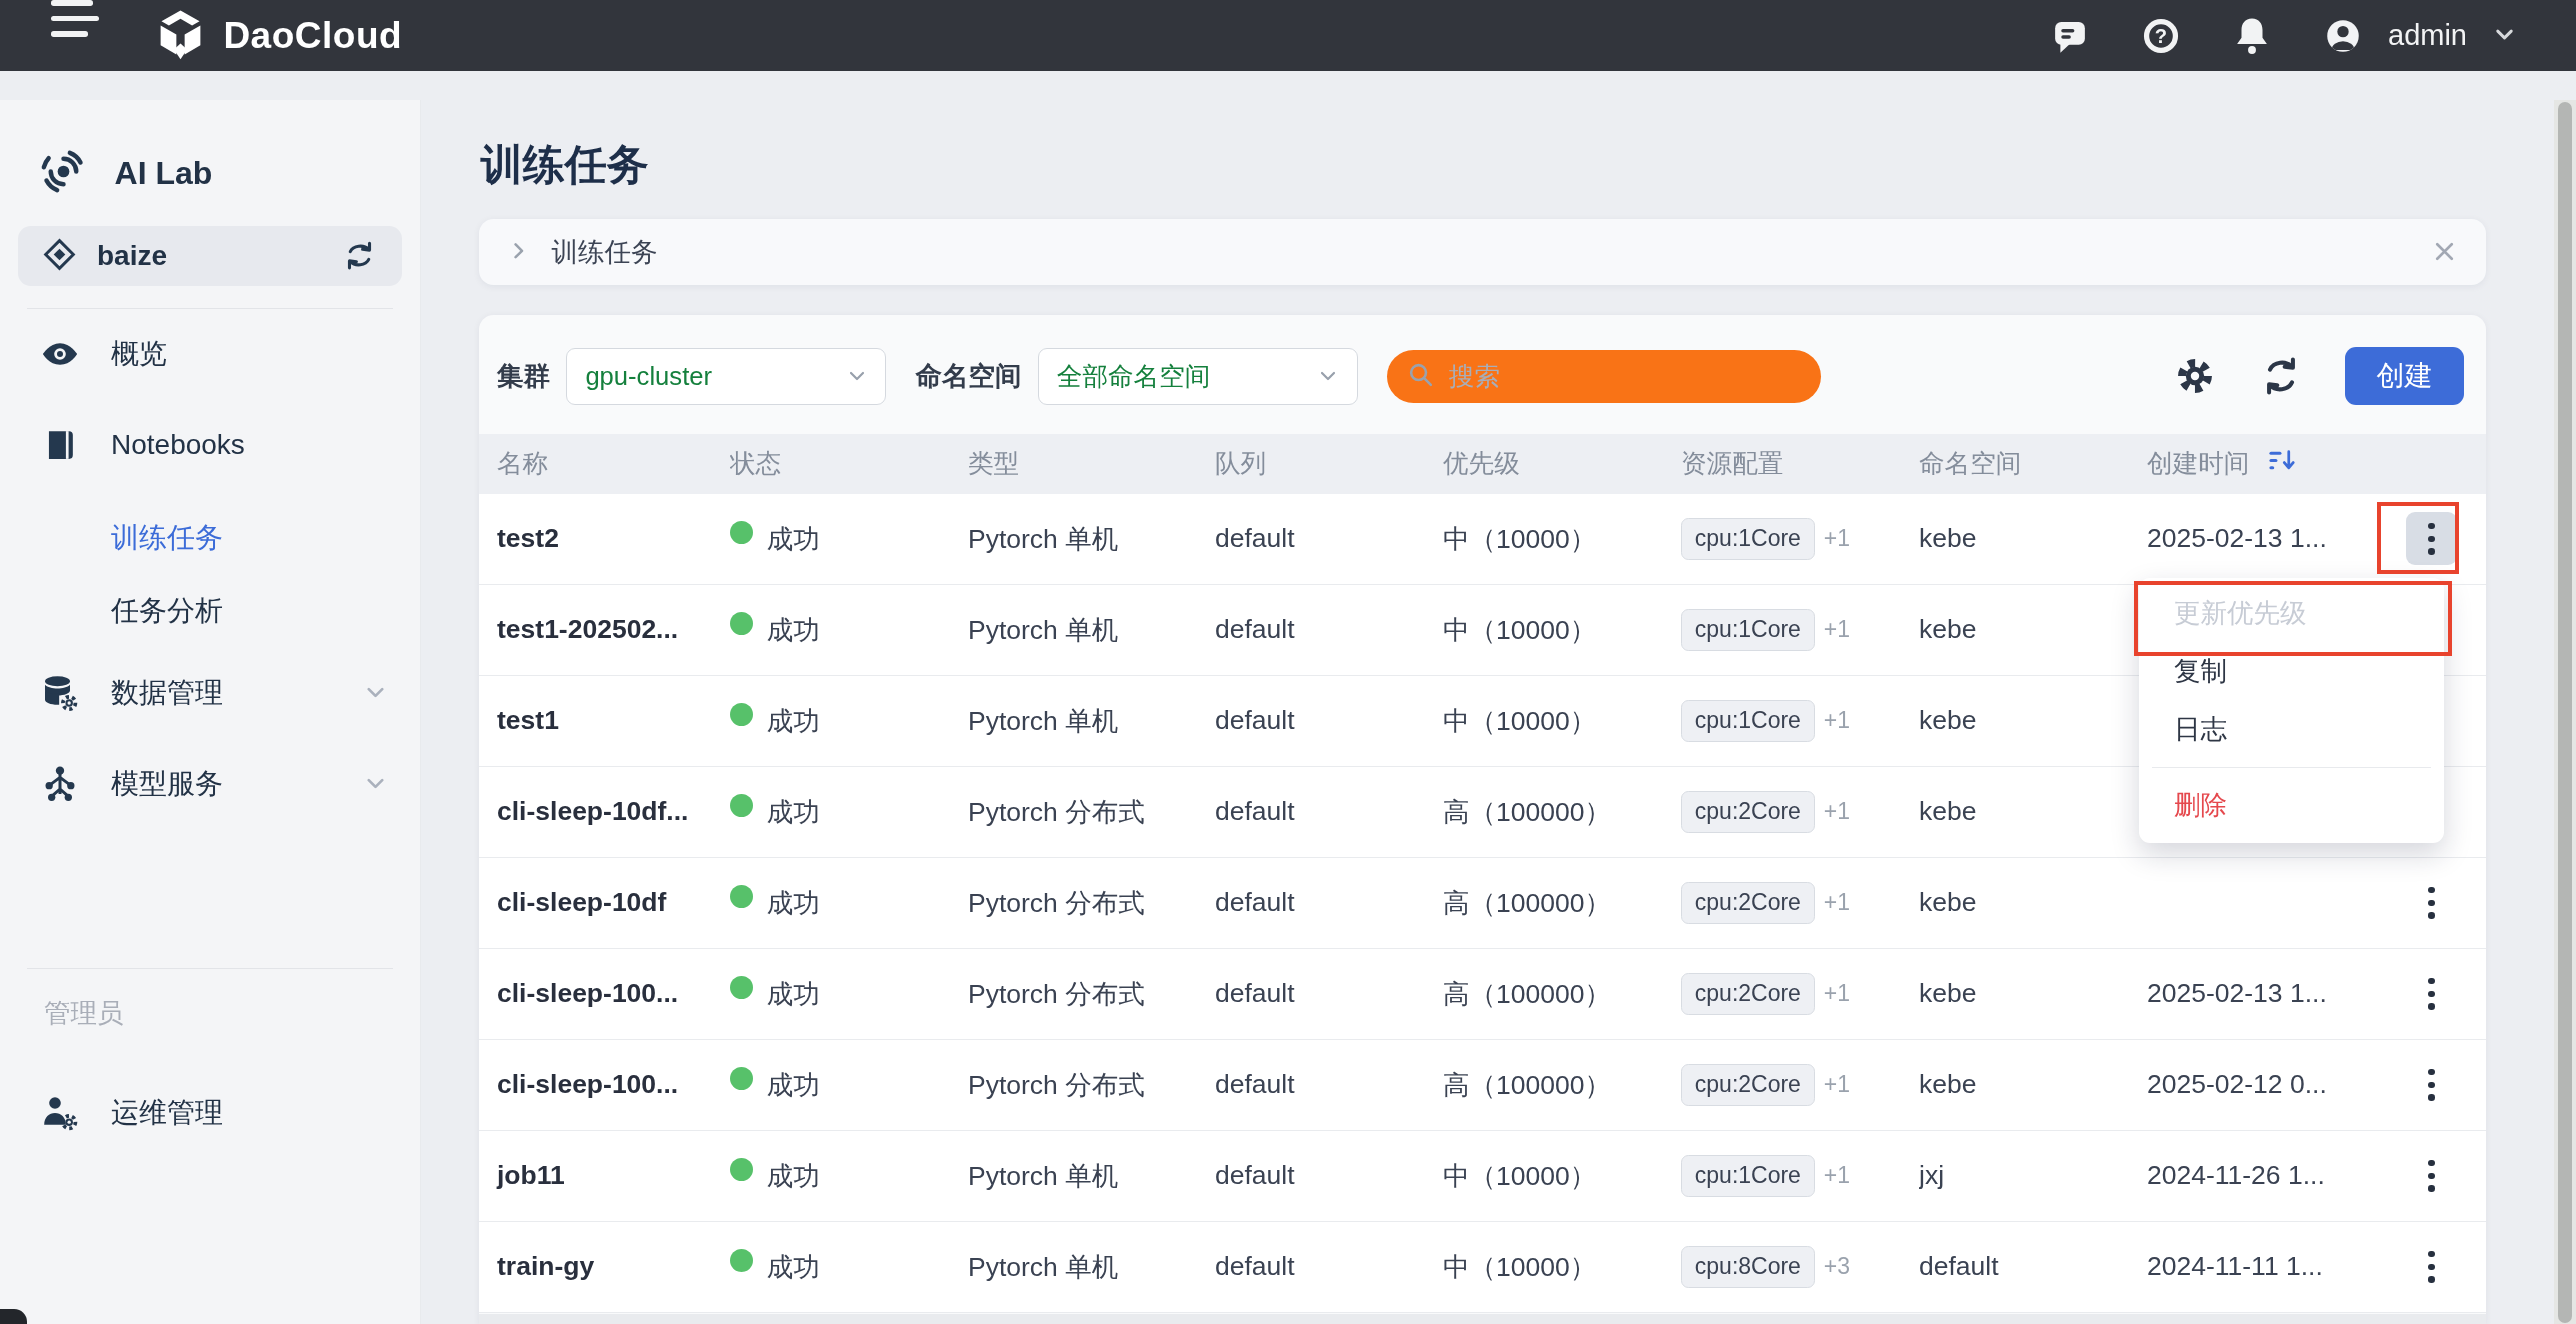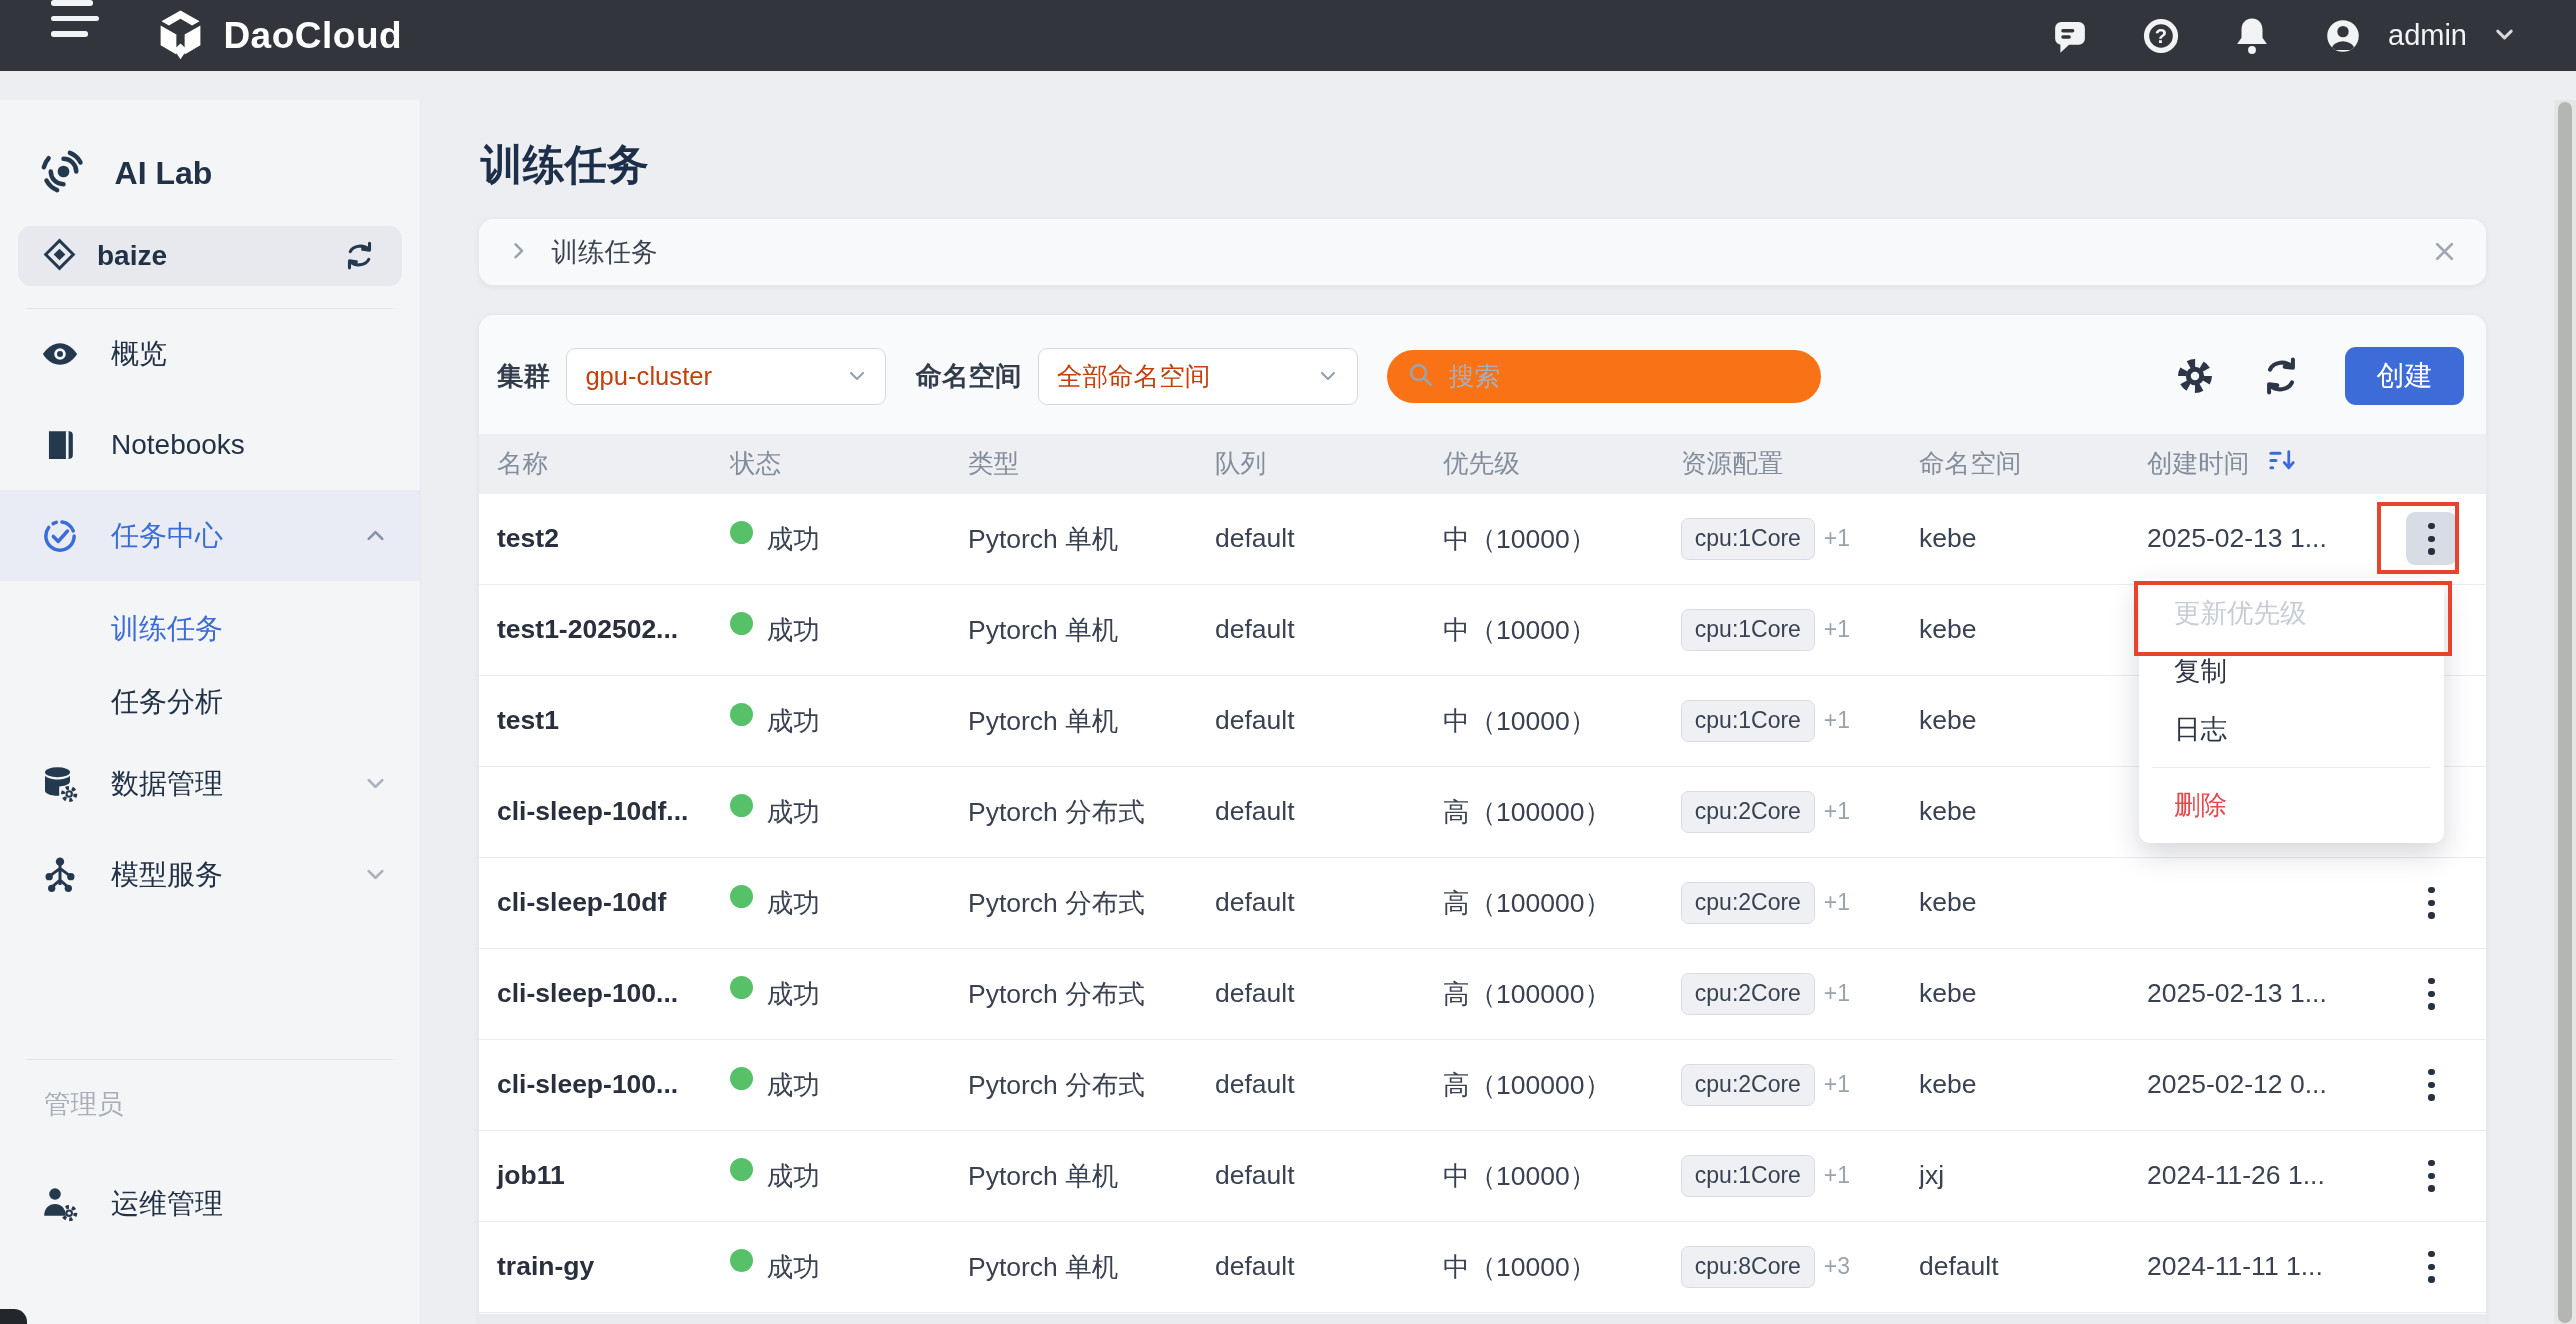--- a/index.html
+++ b/index.html
@@ -70,21 +70,21 @@
     position:relative;width:2007px;height:1010px;margin-top:30px;background:#f9fafb;
     border-radius:14.6px 14.6px 0 0;box-shadow:0 1.8px 7.3px rgba(25,35,60,.06);overflow:hidden;
   }
   .filter-row{display:flex;align-items:center;height:57px;margin:33px 22px 29px 18px;}
   .f-label{font-size:26.5px;color:#333c4b;margin-right:16.4px;font-weight:bold;}
   .f-label2{margin-left:29px;}
   .select{
     width:320px;height:57px;background:#fff;border:1.8px solid #d5d9df;border-radius:9px;
     display:flex;align-items:center;padding:0 16.4px 0 18px;box-sizing:border-box;cursor:pointer;
   }
-  .select-value{font-size:25.6px;color:#c2410c;}
+  .select-value{font-size:25.6px;color:#15803d;}
   .select .sel-caret{margin-left:auto;display:flex;}
   .search-pill{
     width:434px;height:53px;background:#f97316;border-radius:26.5px;margin-left:29px;
     display:flex;align-items:center;padding:0 18px;box-sizing:border-box;gap:11px;
   }
   .search-pill input{
     flex:1;border:none;outline:none;background:transparent;font-size:25.6px;color:#3c4454;
     font-family:"Liberation Sans",sans-serif;
   }
   .search-pill input::placeholder{color:#a8aeb9;}
@@ -258,34 +258,20 @@
     <div class="nav-item">
       <span class="nav-ic">
         <svg width="37" height="40" viewBox="0 0 48 48">
           <path d="M9 6 h26 a5 5 0 0 1 5 5 v26 a5 5 0 0 1 -5 5 h-26 z" fill="#24384e"></path>
           <rect x="31" y="6" width="3.5" height="36" fill="#f4f5f7"></rect>
         </svg>
       </span>
       <span>Notebooks</span>
     </div>
 
-    <div class="nav-item active">
-      <span class="nav-ic">
-        <svg width="40" height="40" viewBox="0 0 48 48" fill="none" stroke="#3c6cd8" stroke-width="4.2" stroke-linecap="round" stroke-linejoin="round">
-          <circle cx="24" cy="24" r="17" stroke-dasharray="64 7 4 7 18 7"></circle>
-          <path d="M16 24.5 l6 6 L33 18"></path>
-        </svg>
-      </span>
-      <span>任务中心</span>
-      <span class="nav-caret">
-        <svg width="27" height="27" viewBox="0 0 24 24" fill="none" stroke="#8a93a3" stroke-width="2.4" stroke-linecap="round" stroke-linejoin="round">
-            <path d="M6 15l6-6 6 6"></path>
-          </svg>
-      </span>
-    </div>
 
     <div class="sub-items">
       <div class="sub-item selected">
         <span>训练任务</span>
       </div>
       <div class="sub-item">
         <span>任务分析</span>
       </div>
     </div>
 

